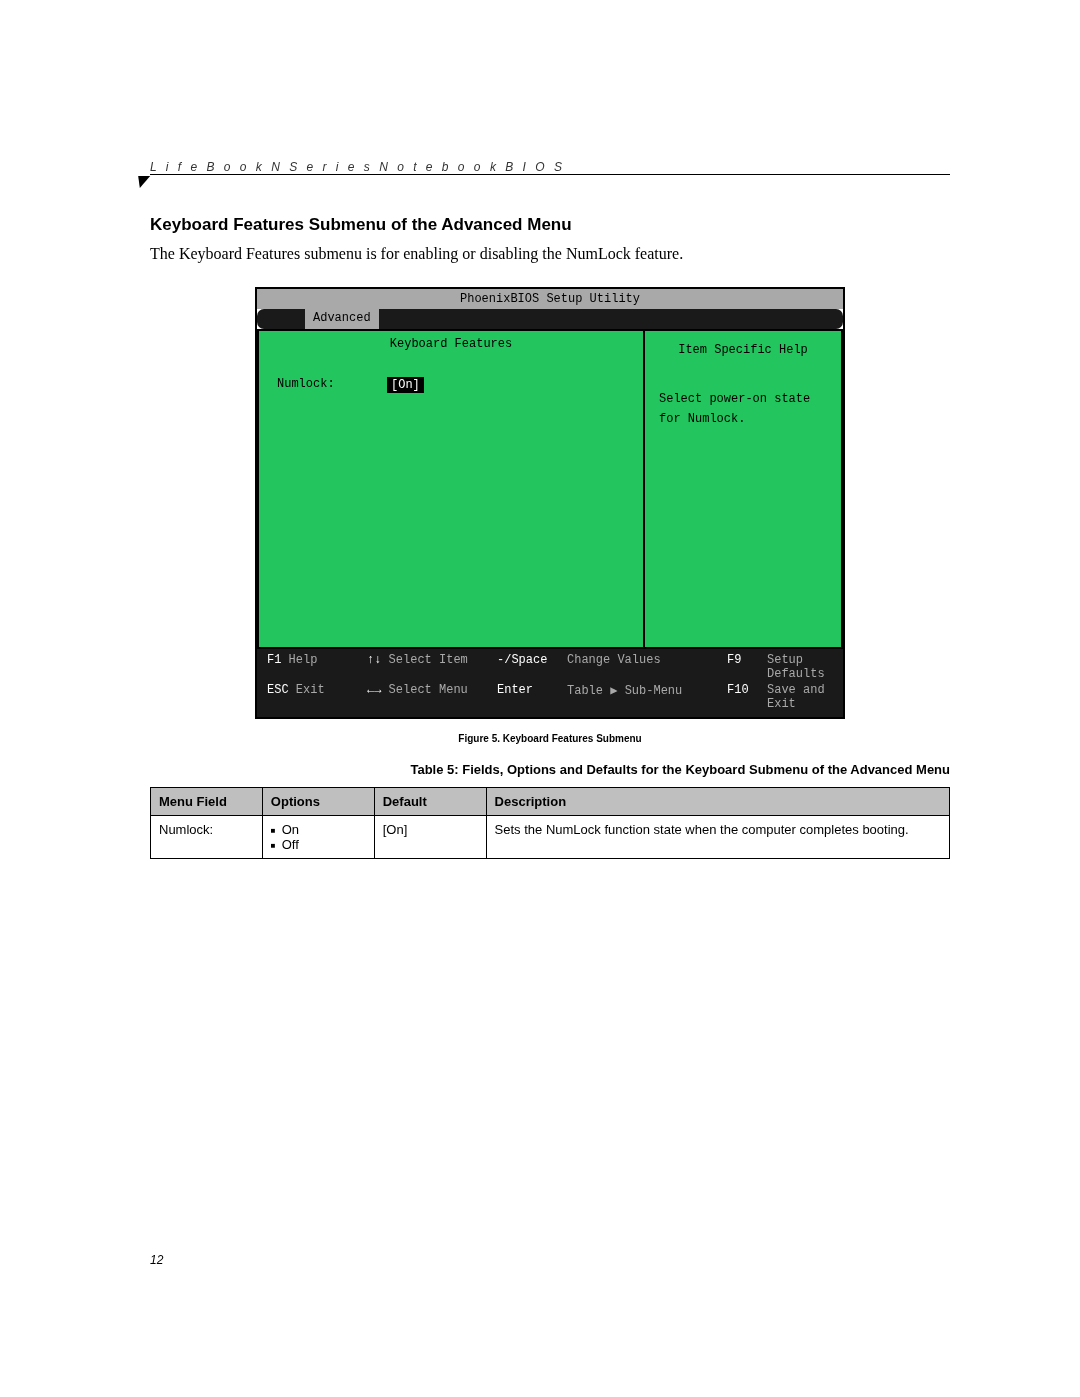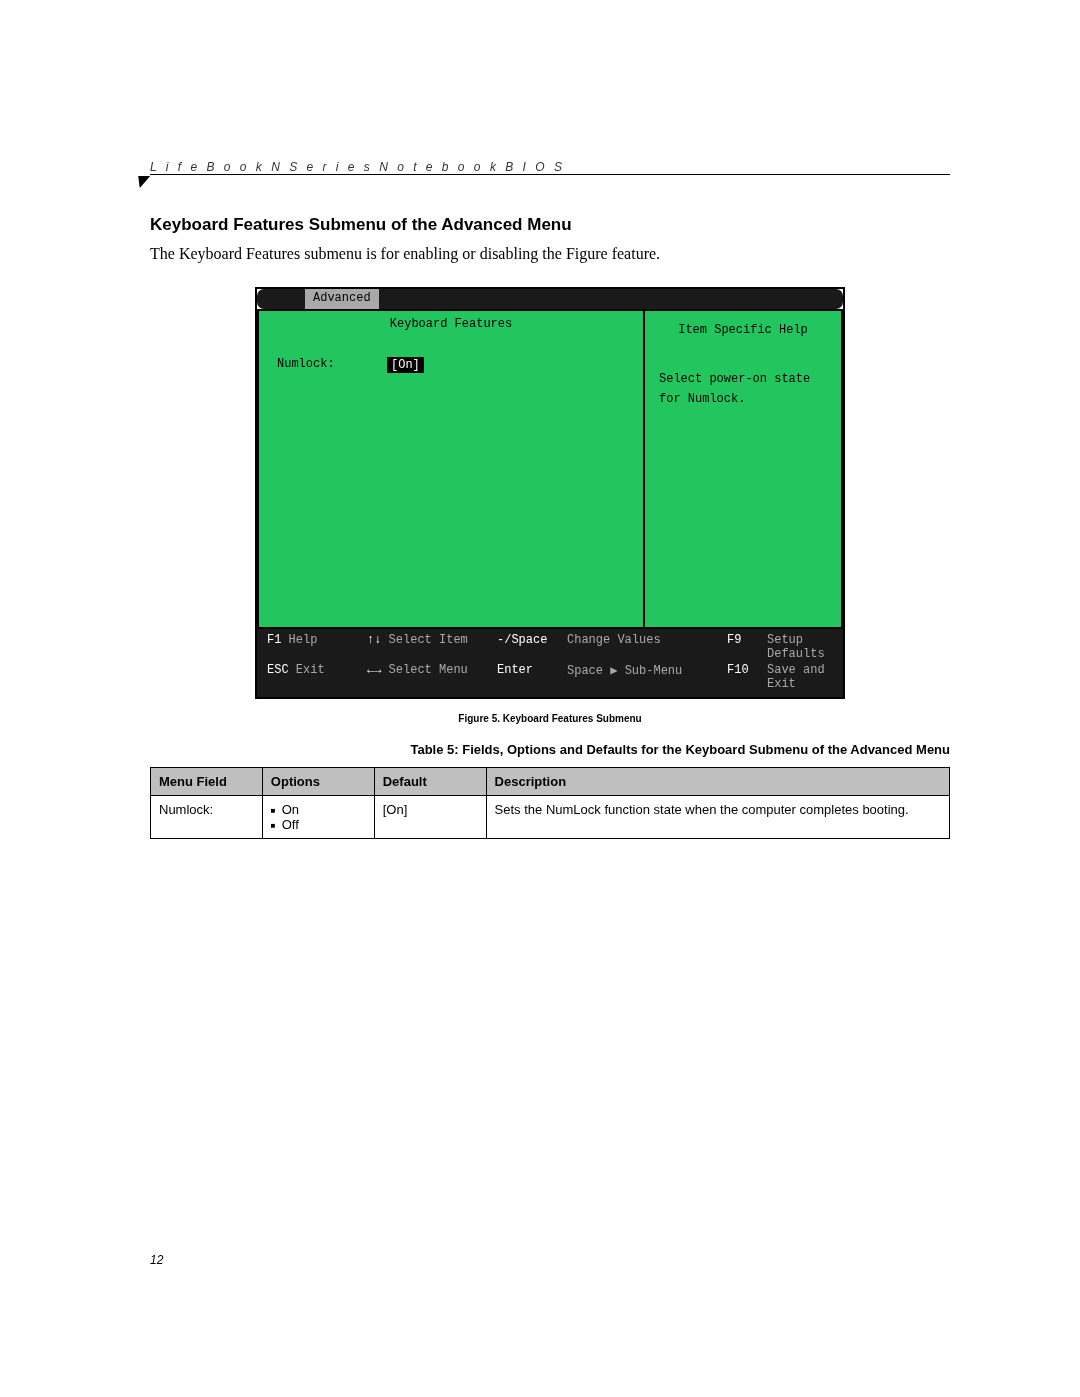--- a/index.html
+++ b/index.html
@@ -37,23 +37,24 @@
   .page-num { position: absolute; left: 150px; bottom: 130px; font-family: Verdana, Arial, sans-serif; font-size: 12px; font-style: italic; }
 </style>
 </head>
 <body>
 
 <div class="page">
 
   <div class="running-head">L i f e B o o k   N   S e r i e s   N o t e b o o k   B I O S</div>
 
   <div class="h2">Keyboard Features Submenu of the Advanced Menu</div>
-  <p class="body-text">The Keyboard Features submenu is for enabling or disabling the Figure feature.</p>
+  <p class="body-text">The Keyboard Features submenu is for enabling or disabling the NumLock feature.</p>
 
   <div class="bios">
+    <div class="bios-titlebar">PhoenixBIOS Setup Utility</div>
     <div class="bios-menubar">
       <span class="bios-tab">Advanced</span>
     </div>
     <div class="bios-body">
       <div class="bios-left">
         <div class="bios-left-title">Keyboard Features</div>
         <div class="bios-field">
           <span class="bios-field-label">Numlock:</span>
           <span class="bios-field-value">[On]</span>
         </div>
@@ -70,21 +71,21 @@
       <div><span class="bf-key">F1</span> <span class="bf-gray">Help</span></div>
       <div><span class="bf-key">↑↓</span> <span class="bf-gray">Select Item</span></div>
       <div><span class="bf-key">-/Space</span></div>
       <div><span class="bf-gray">Change Values</span></div>
       <div><span class="bf-key">F9</span></div>
       <div><span class="bf-gray">Setup Defaults</span></div>
 
       <div><span class="bf-key">ESC</span> <span class="bf-gray">Exit</span></div>
       <div><span class="bf-key">←→</span> <span class="bf-gray">Select Menu</span></div>
       <div><span class="bf-key">Enter</span></div>
-      <div><span class="bf-gray">Space ▶ Sub-Menu</span></div>
+      <div><span class="bf-gray">Table ▶ Sub-Menu</span></div>
       <div><span class="bf-key">F10</span></div>
       <div><span class="bf-gray">Save and Exit</span></div>
     </div>
   </div>
 
   <div class="caption">Figure 5.  Keyboard Features Submenu</div>
   <div class="table-title">Table 5: Fields, Options and Defaults for the Keyboard Submenu of the Advanced Menu</div>
 
   <table class="fields">
     <thead>

